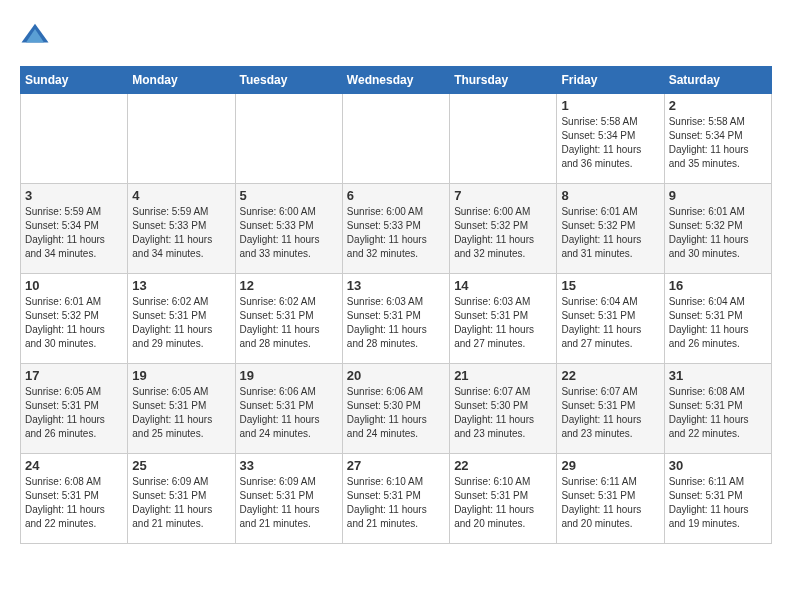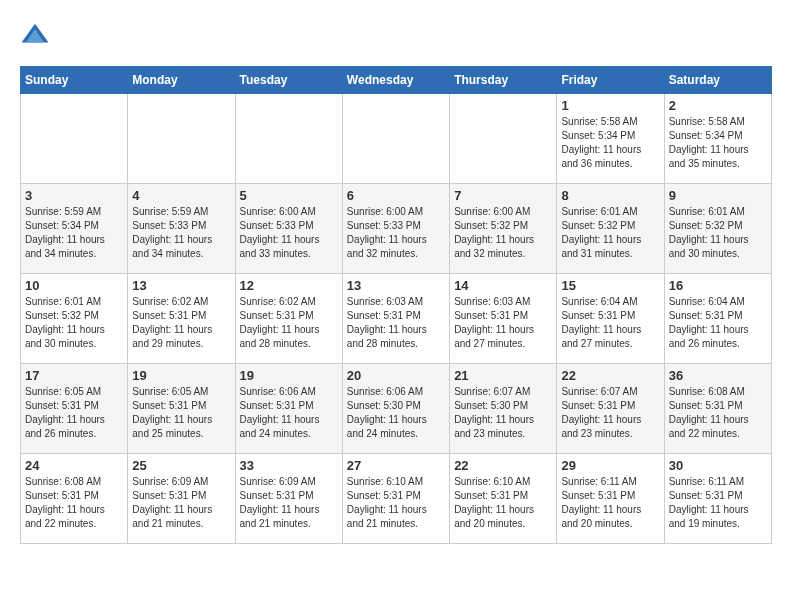--- a/index.html
+++ b/index.html
@@ -287,21 +287,21 @@
 and 23 minutes.</div>
         </td>
         <td>
           <span class="day-num">22</span>
           <div class="day-info" style="white-space: pre-line;">Sunrise: 6:07 AM
 Sunset: 5:31 PM
 Daylight: 11 hours
 and 23 minutes.</div>
         </td>
         <td>
-          <span class="day-num">36</span>
+          <span class="day-num">31</span>
           <div class="day-info" style="white-space: pre-line;">Sunrise: 6:08 AM
 Sunset: 5:31 PM
 Daylight: 11 hours
 and 22 minutes.</div>
         </td>
       </tr>
       <tr>
         <td>
           <span class="day-num">24</span>
           <div class="day-info" style="white-space: pre-line;">Sunrise: 6:08 AM

